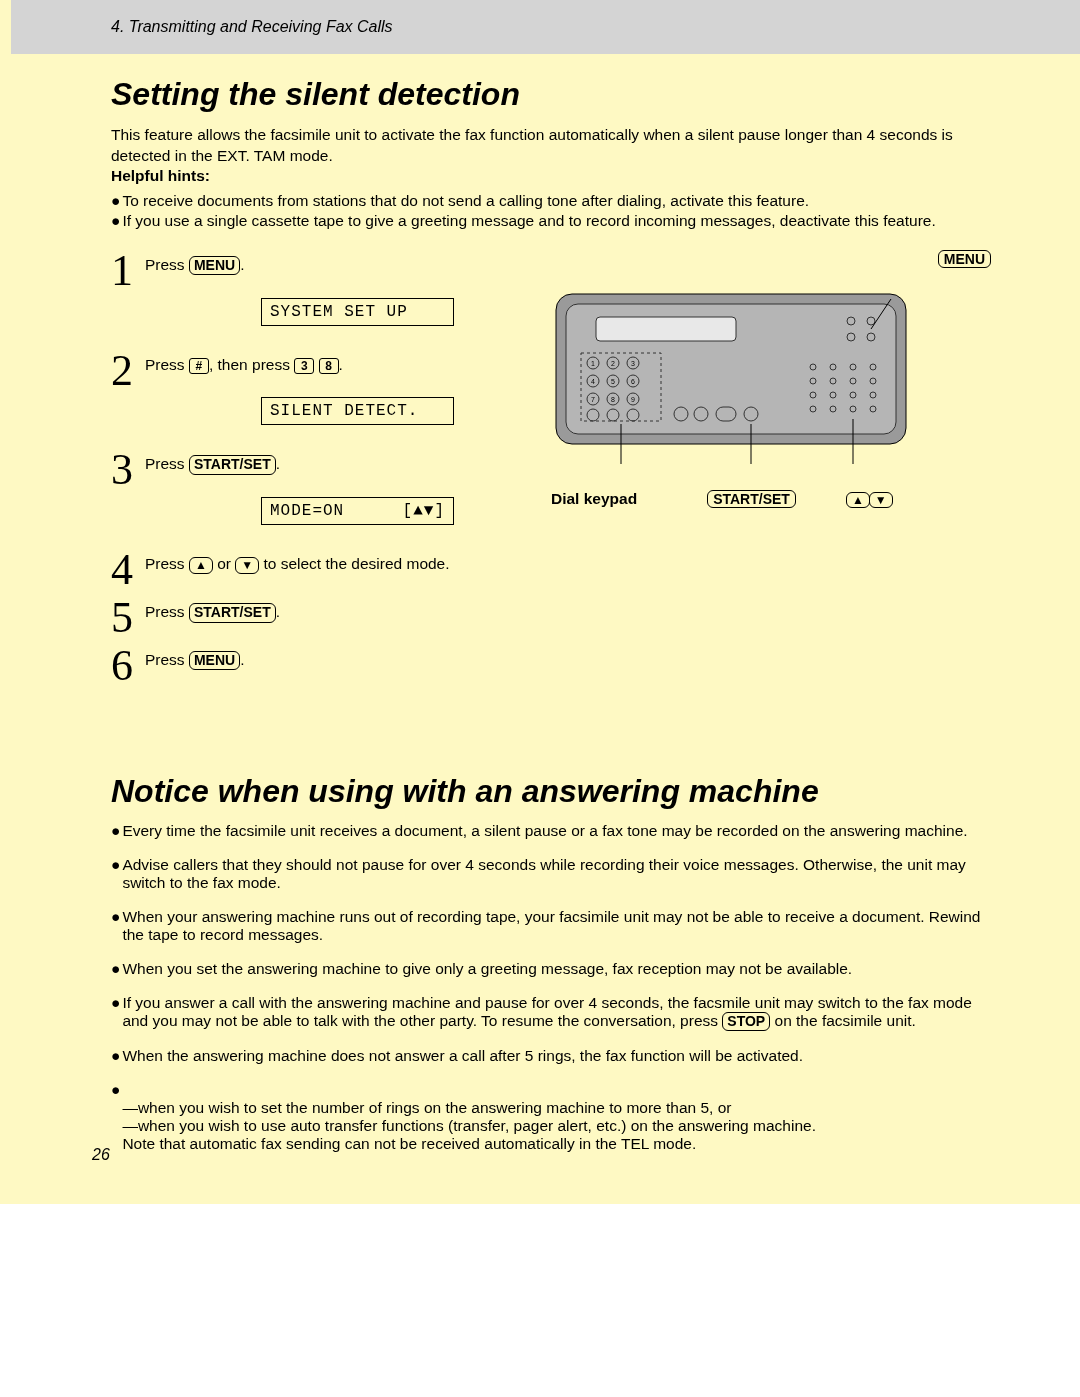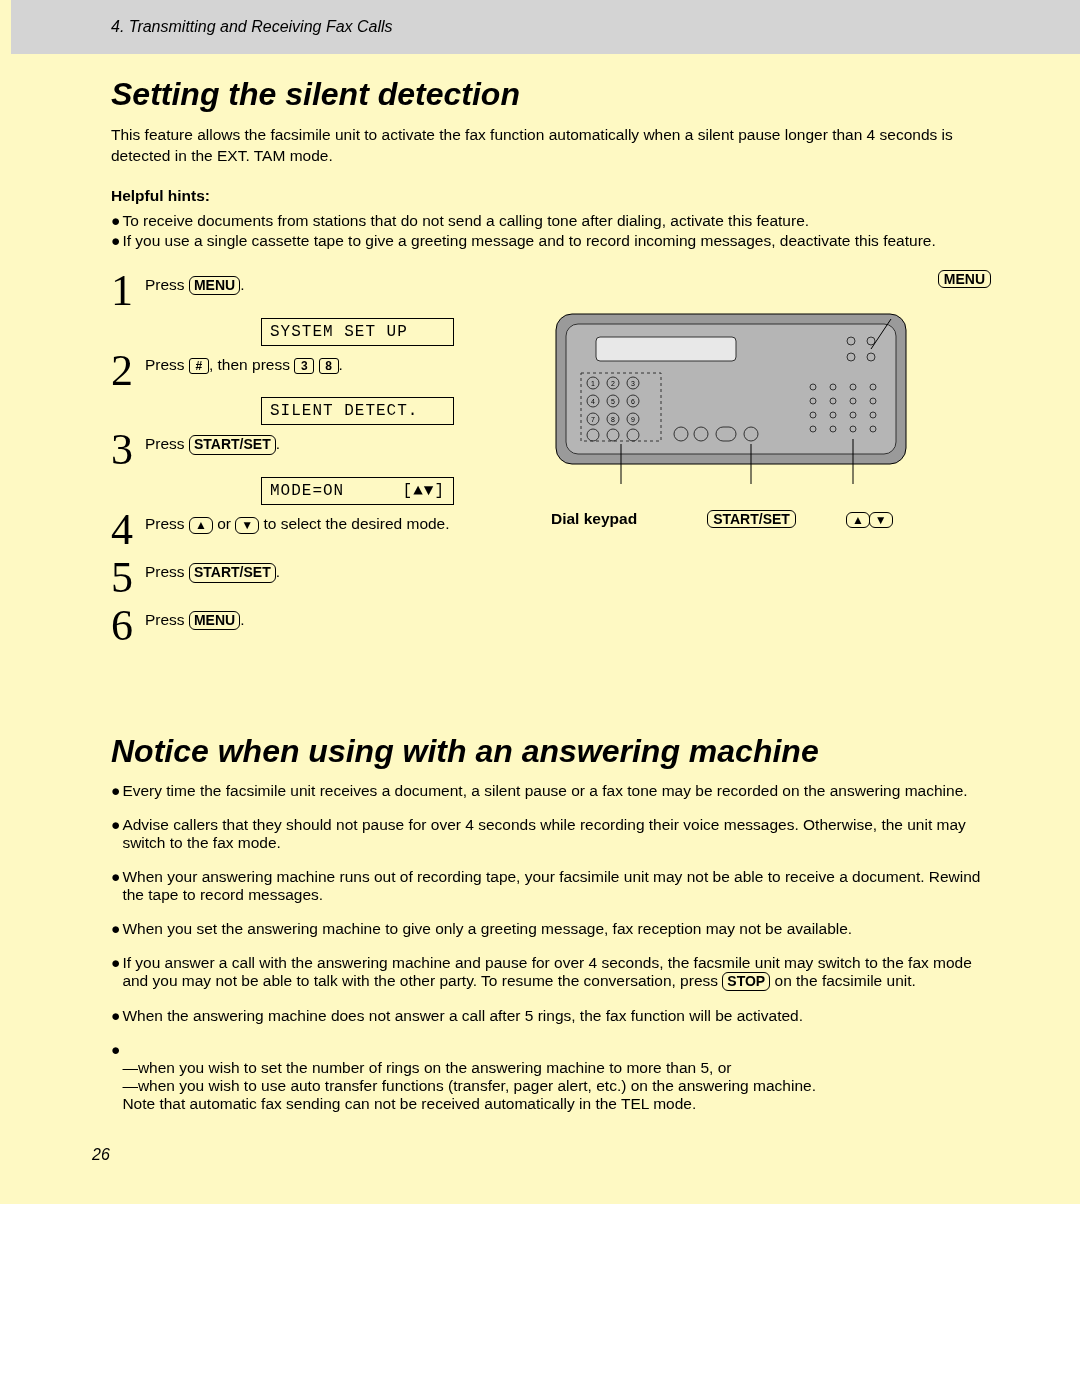--- a/index.html
+++ b/index.html
@@ -26,21 +26,21 @@
   .content {
     padding: 22px 100px 0 100px;
   }
   .section-title {
     font-weight: bold;
     font-style: italic;
     font-size: 32px;
     margin-bottom: 12px;
   }
   p { margin: 0; line-height: 1.35; }
-  .intro { margin-bottom: 20px; }
+  .intro { }
   .hints-label { font-weight: bold; margin-bottom: 7px; }
   .bullet-row { display: flex; align-items: flex-start; margin-bottom: 2px; }
   .bullet-dot { margin-right: 2px; }
   .steps-area { display: flex; margin-top: 20px; gap: 30px; }
   .steps-left { flex: 0 0 410px; }
   .step { display: flex; align-items: flex-start; margin-bottom: 6px; }
   .step-num { font-size: 44px; font-family: "Times New Roman", serif; width: 34px; line-height: 0.95; }
   .step-body { flex: 1; padding-top: 6px; font-size: 15.5px; }
   .key {
     display: inline-block;
@@ -74,21 +74,21 @@
     vertical-align: baseline;
   }
   .lcd {
     border: 1px solid #000;
     width: 175px;
     padding: 4px 8px;
     font-family: "Courier New", monospace;
     font-size: 16px;
     margin-left: 150px;
     margin-top: 6px;
-    margin-bottom: 4px;
+    margin-bottom: 24px;
     display: flex;
     justify-content: space-between;
     letter-spacing: 1px;
   }
   .device-area { flex: 1; position: relative; }
   .device-svg { width: 360px; height: 210px; }
   .label-tag {
     display: inline-block;
     border: 1px solid #000;
     border-radius: 6px;

